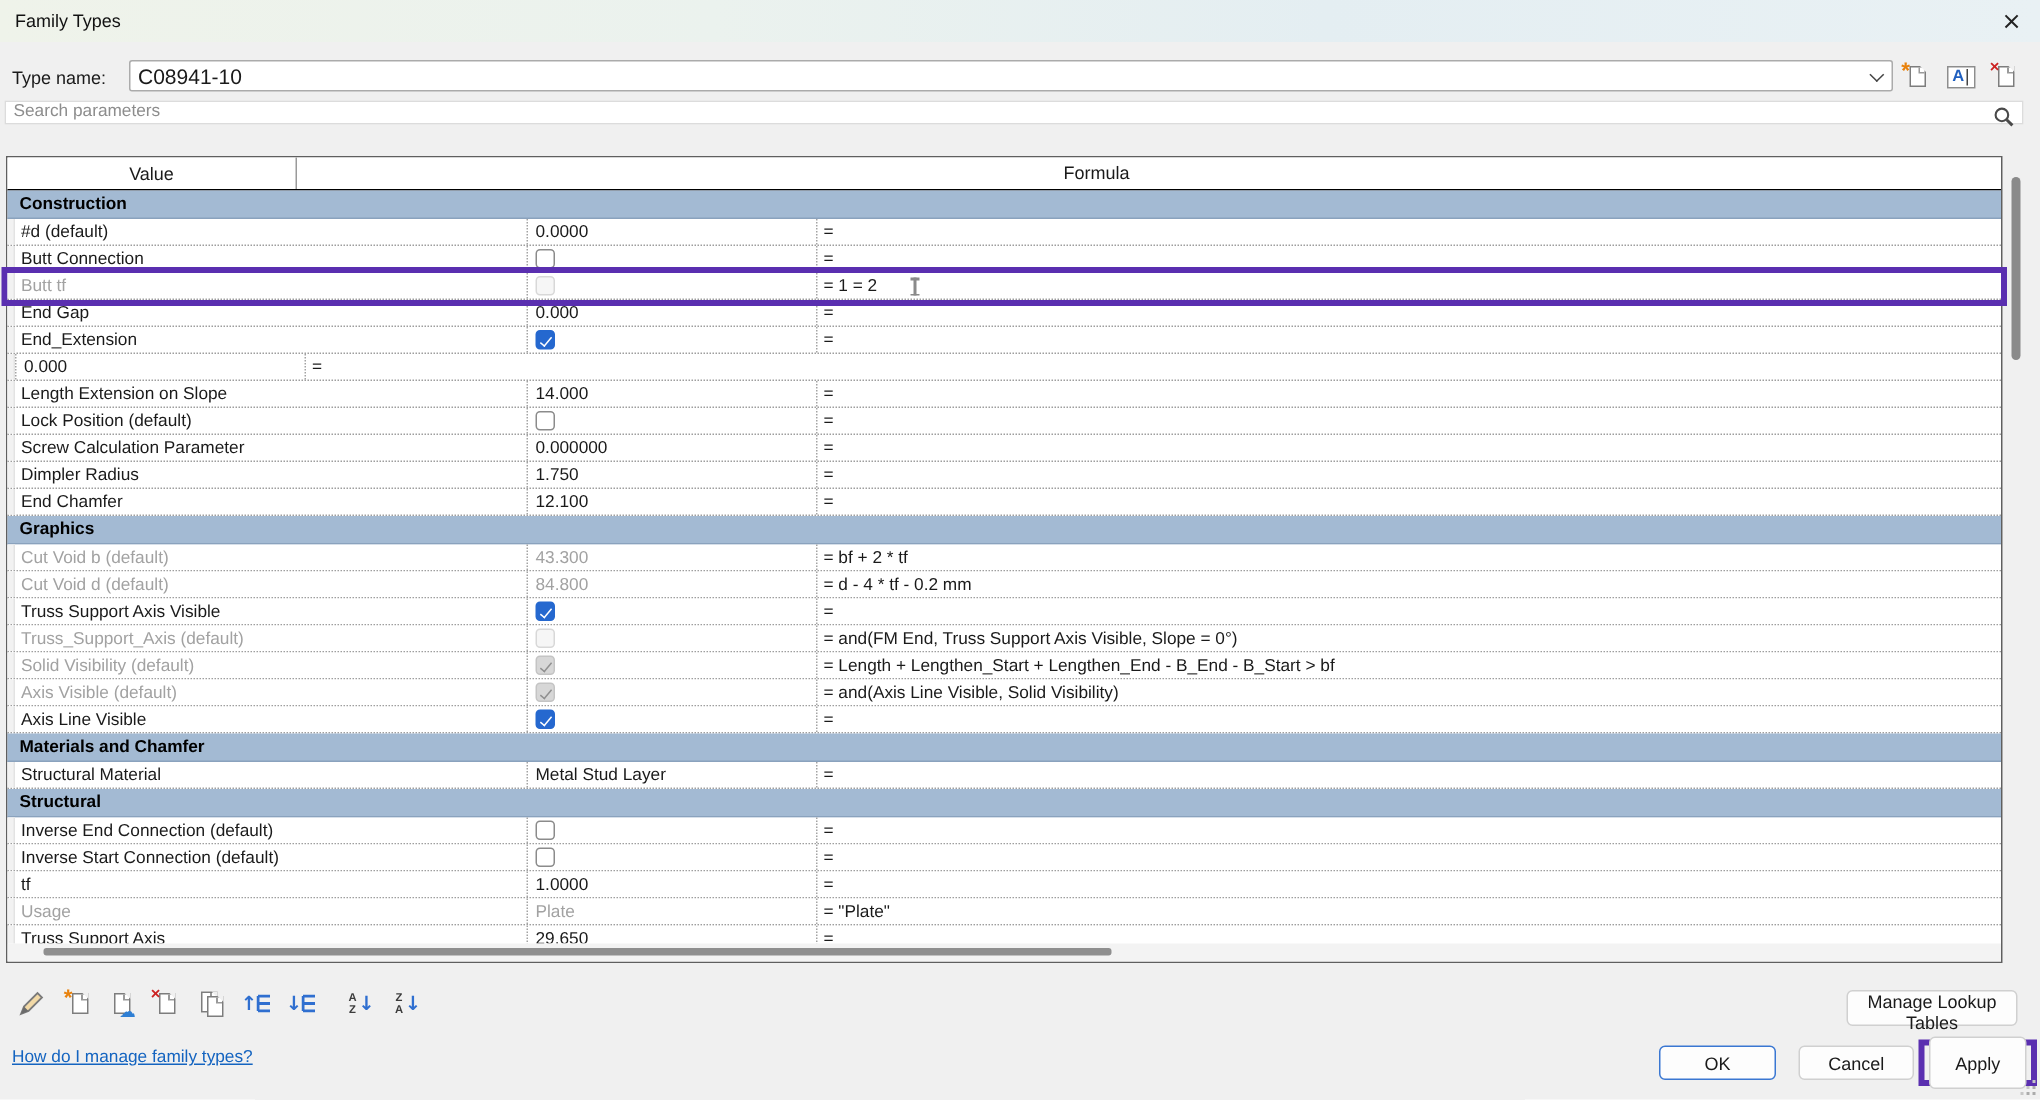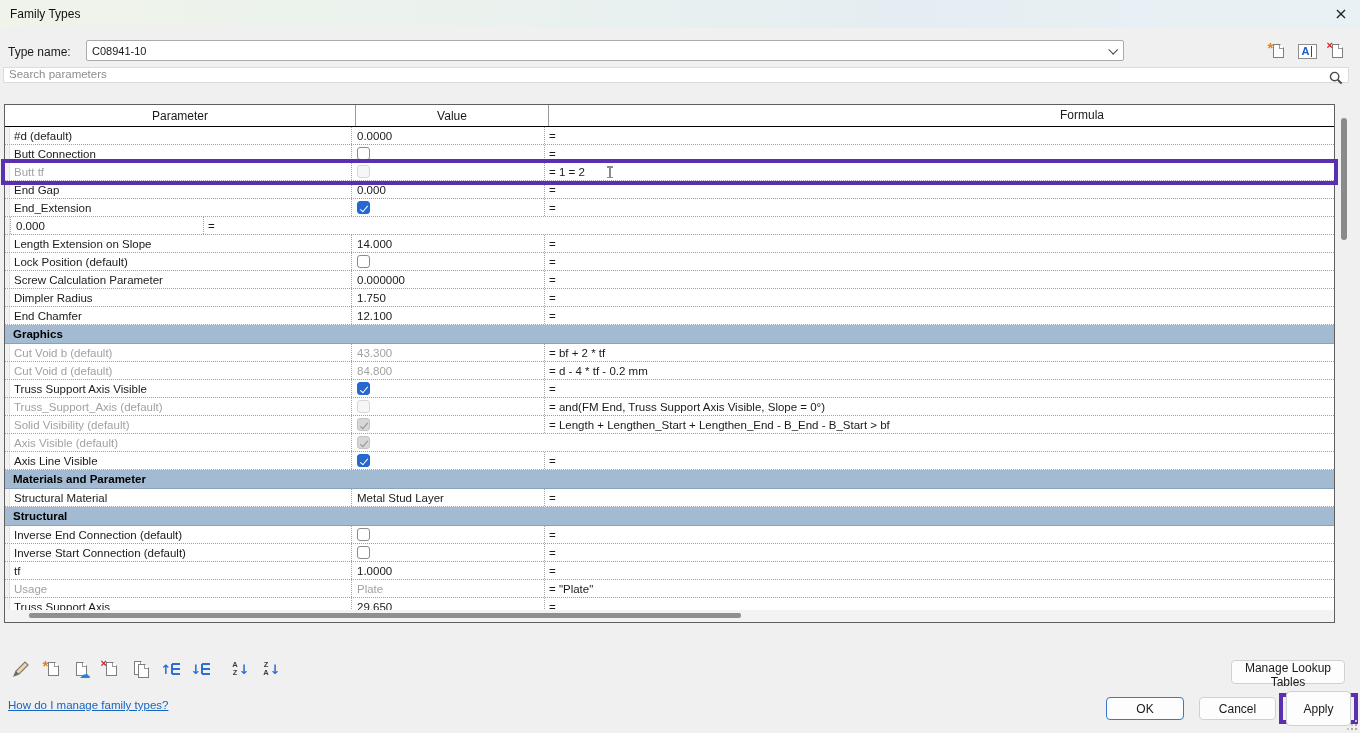--- a/index.html
+++ b/index.html
@@ -8,22 +8,22 @@
 
   
   .titlebar { position:absolute; left:0; top:0; width:1360px; height:28px;
     background:linear-gradient(90deg,#eff3ea 0%,#ebf2ee 35%,#e4eef2 65%,#e9f1f4 100%);
     display:flex; align-items:center; padding-left:10px; font-size:12px; color:#111; }
   .close-btn { position:absolute; right:6px; top:1px; width:26px; height:26px; border:none; background:transparent;
     font-size:16px; line-height:26px; text-align:center; color:#222; cursor:pointer; font-family:"DejaVu Sans",sans-serif; }
 
   
   .typename-label { position:absolute; left:8px; top:45px; font-size:12px; }
-  .typename-combo { position:absolute; left:86px; top:40px; width:1038px; height:21px; background:#fff;
-    border:1px solid #ababab; border-radius:2px; font-size:11px; display:flex; align-items:center; padding-left:5px; }
+  .typename-combo { position:absolute; left:86px; top:40px; width:1176px; height:21px; background:#fff;
+    border:1px solid #ababab; border-radius:2px; font-size:14px; display:flex; align-items:center; padding-left:5px; }
   .combo-chevron { position:absolute; right:7px; top:6px; width:7px; height:7px;
     border-right:1.4px solid #444; border-bottom:1.4px solid #444; transform:rotate(45deg) translateY(-1px); }
   .hdr-iconbtn { position:absolute; top:40px; width:22px; height:22px; background:transparent; border:none;
     display:flex; align-items:center; justify-content:center; cursor:pointer; }
 
   
   .searchbox { position:absolute; left:3px; top:67px; width:1346px; height:16px; background:#fff;
     border:1px solid #dcdcdc; display:flex; align-items:flex-start; padding-left:5px; }
   .searchbox .ph { font-size:11.5px; color:#8d8d8d; }
   .search-icon { position:absolute; right:5px; top:3px; }
@@ -134,27 +134,30 @@
   <span class="search-icon">
     <svg width="14" height="14" viewBox="0 0 14 14">
         <circle cx="5.6" cy="5.6" r="4.2" fill="none" stroke="#4a4a4a" stroke-width="1.4"></circle>
         <line x1="8.8" y1="8.8" x2="12.6" y2="12.6" stroke="#4a4a4a" stroke-width="2"></line>
       </svg>
   </span>
 </div>
 
 <div class="table-wrap">
   <div class="thead">
-    <div class="hc h-param">Parameter</div>
     <div class="hc h-value">Value</div>
     <div class="hc h-formula">
         <span>Formula</span>
       </div>
   </div>
   <div id="tbody">
+      <div class="trow section-row">
+        <div class="gut"></div>
+        <div class="sec-title">Construction</div>
+      </div>
       <div class="trow data-row">
         <div class="gut"></div>
         <div class="cell param">#d (default)</div>
         <div class="cell value">
           <span class="vtext">0.0000</span>
         </div>
         <div class="cell formula">
           <span class="ftext">=</span>
         </div>
       </div>
@@ -311,34 +314,37 @@
         <div class="cell formula">
           <span class="ftext">= Length + Lengthen_Start + Lengthen_End - B_End - B_Start &gt; bf</span>
         </div>
       </div>
       <div class="trow data-row disabled">
         <div class="gut"></div>
         <div class="cell param">Axis Visible (default)</div>
         <div class="cell value">
           <div class="cb checked disabled"></div>
         </div>
+        <div class="cell formula">
+          <span class="ftext">= and(Axis Line Visible, Solid Visibility)</span>
+        </div>
       </div>
       <div class="trow data-row">
         <div class="gut"></div>
         <div class="cell param">Axis Line Visible</div>
         <div class="cell value">
           <div class="cb checked"></div>
         </div>
         <div class="cell formula">
           <span class="ftext">=</span>
         </div>
       </div>
       <div class="trow section-row">
         <div class="gut"></div>
-        <div class="sec-title">Materials and Parameter</div>
+        <div class="sec-title">Materials and Chamfer</div>
       </div>
       <div class="trow data-row">
         <div class="gut"></div>
         <div class="cell param">Structural Material</div>
         <div class="cell value">
           <span class="vtext">Metal Stud Layer</span>
         </div>
         <div class="cell formula">
           <span class="ftext">=</span>
         </div>

